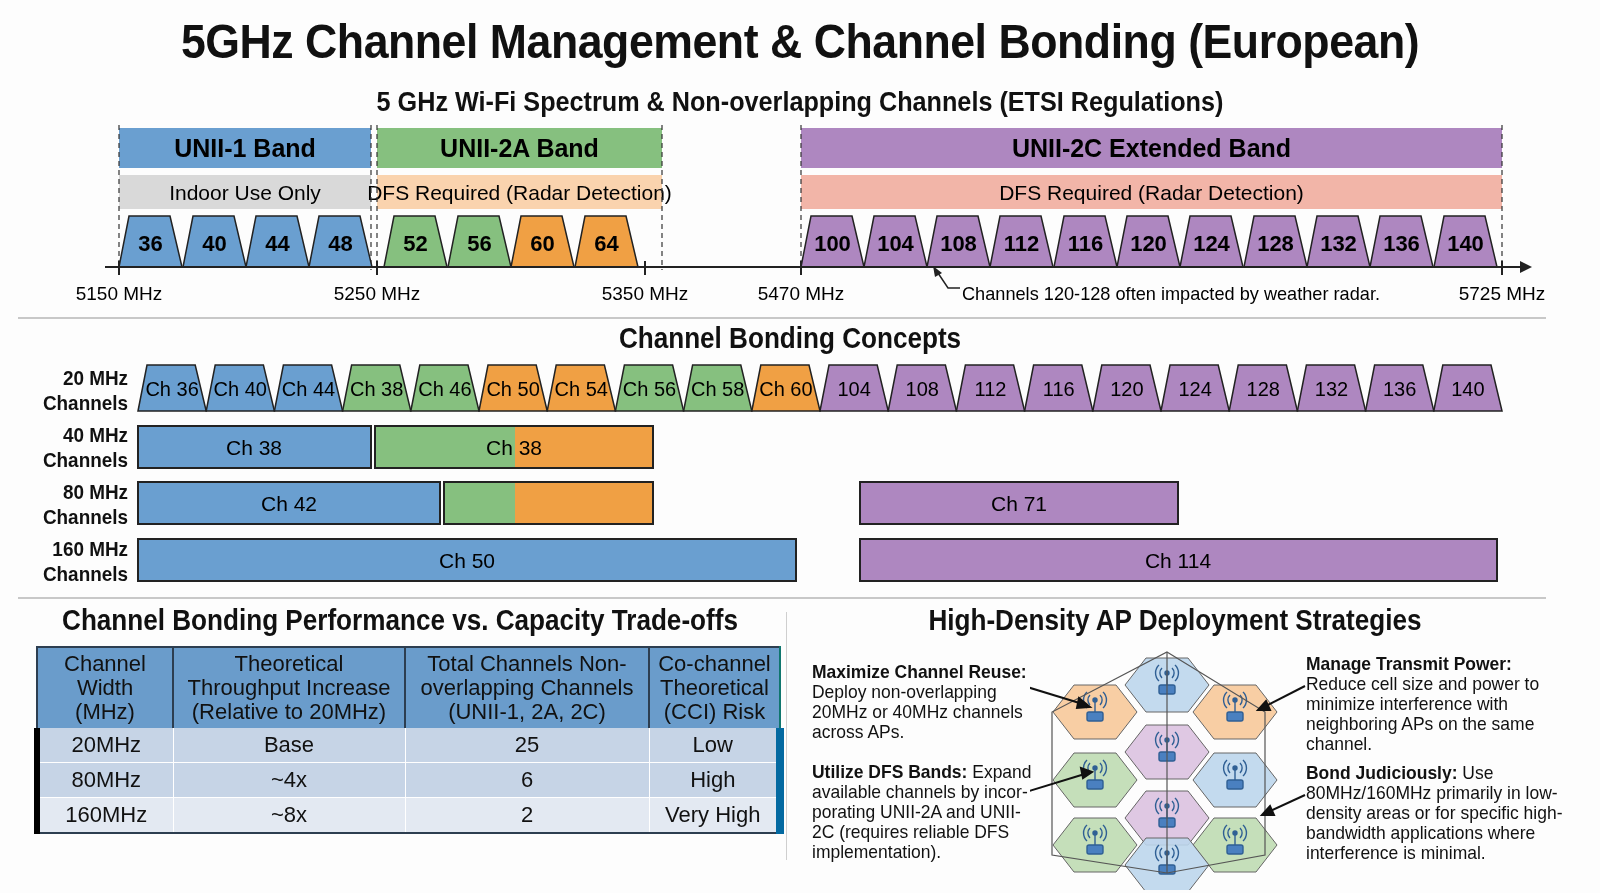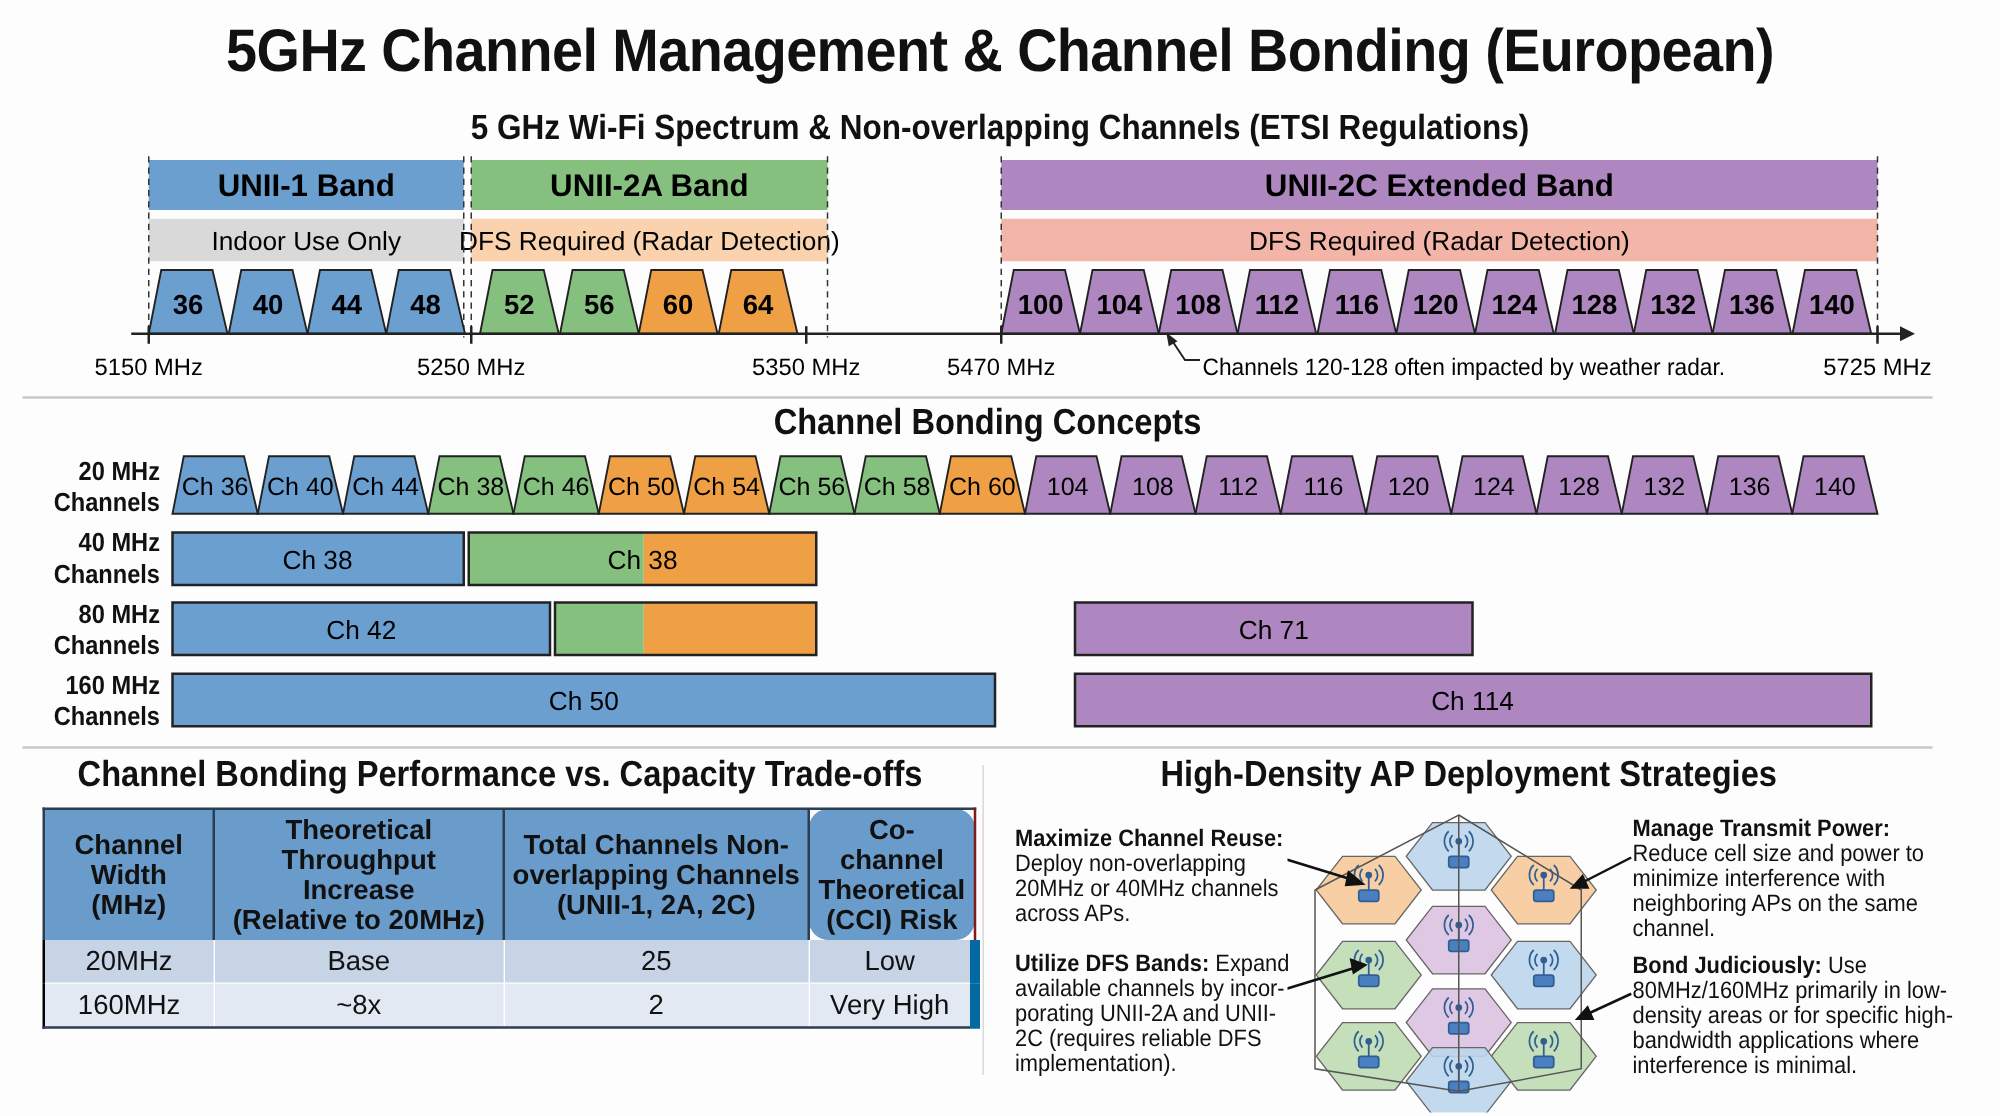--- a/index.html
+++ b/index.html
@@ -5,26 +5,26 @@
   html, body { margin:0; padding:0; background:#fdfdfd; }
   body { width:1600px; height:893px; position:relative; overflow:hidden; font-family:"Liberation Sans", sans-serif; color:#111; }
   .abs { position:absolute; }
   .title { left:0; width:1600px; top:14px; text-align:center; font-size:48px; font-weight:bold; letter-spacing:-0.5px; transform:scaleX(0.93); }
   .subtitle { left:0; width:1600px; top:86px; text-align:center; font-size:28px; font-weight:bold; transform:scaleX(0.9); }
   .hdivider { height:2px; background:#c8c8c8; }
   .section-title { font-size:29px; font-weight:bold; text-align:center; transform:scaleX(0.9); }
   svg text { font-family:"Liberation Sans", sans-serif; }
   .rowlabel { font-size:21px; font-weight:bold; text-align:right; line-height:25px; width:118px; transform:scaleX(0.9); transform-origin:right center; }
   table.perf { border-collapse:collapse; position:absolute; left:34px; top:646px; width:750px; font-size:22px; }
-  table.perf th { background:#6a9ccb; color:#111; font-weight:bold; border:2px solid #2d3e50; border-bottom:none; padding:4px 6px; line-height:24px; border-right:1px solid #e8eef5; }
-  table.perf th:last-child { border-right:2px solid #7f1d1d;border-radius:16px; }
+  table.perf th { background:#6a9ccb; color:#111; font-weight:normal; border:2px solid #2d3e50; border-bottom:none; padding:4px 6px; line-height:24px; border-right:1px solid #e8eef5; }
+  table.perf th:last-child { border-right:2px solid #0f766e; }
   table.perf td { text-align:center; height:32px; border-bottom:1px solid #fff; border-right:1px solid #fff; }
   table.perf tr.r0 td, table.perf tr.r2 td { background:#c6d4e6; }
   table.perf tr.r1 td, table.perf tr.r3 td { background:#e3e9f2; }
-  table.perf td:first-child { border-left:2px solid #000000;margin-left:40px; }
+  table.perf td:first-child { border-left:6px solid #000000;margin-left:40px; }
   table.perf td:last-child { border-right:8px solid #0369a1; }
   table.perf tr.r3 td { border-bottom:2px solid #2d3e50; }
   .strat { font-size:19px; line-height:20px; transform:scaleX(0.92); transform-origin:left top; }
   .strat b { font-weight:bold; }
 </style>
 </head>
 <body>
 
 <div class="abs title">5GHz Channel Management &amp; Channel Bonding (European)</div>
 <div class="abs subtitle">5 GHz Wi-Fi Spectrum &amp; Non-overlapping Channels (ETSI Regulations)</div>
@@ -227,20 +227,26 @@
         </th>
     </tr>
   </thead>
   <tbody>
     <tr class="r0">
       <td>20MHz</td>
       <td>Base</td>
       <td>25</td>
       <td>Low</td>
     </tr>
+    <tr class="r2">
+      <td>80MHz</td>
+      <td>~4x</td>
+      <td>6</td>
+      <td>High</td>
+    </tr>
     <tr class="r3">
       <td>160MHz</td>
       <td>~8x</td>
       <td>2</td>
       <td>Very High</td>
     </tr>
   </tbody>
 </table>
 
 <div class="abs" style="left:786px;top:612px;width:1px;height:248px;background:#cfcfcf"></div>

